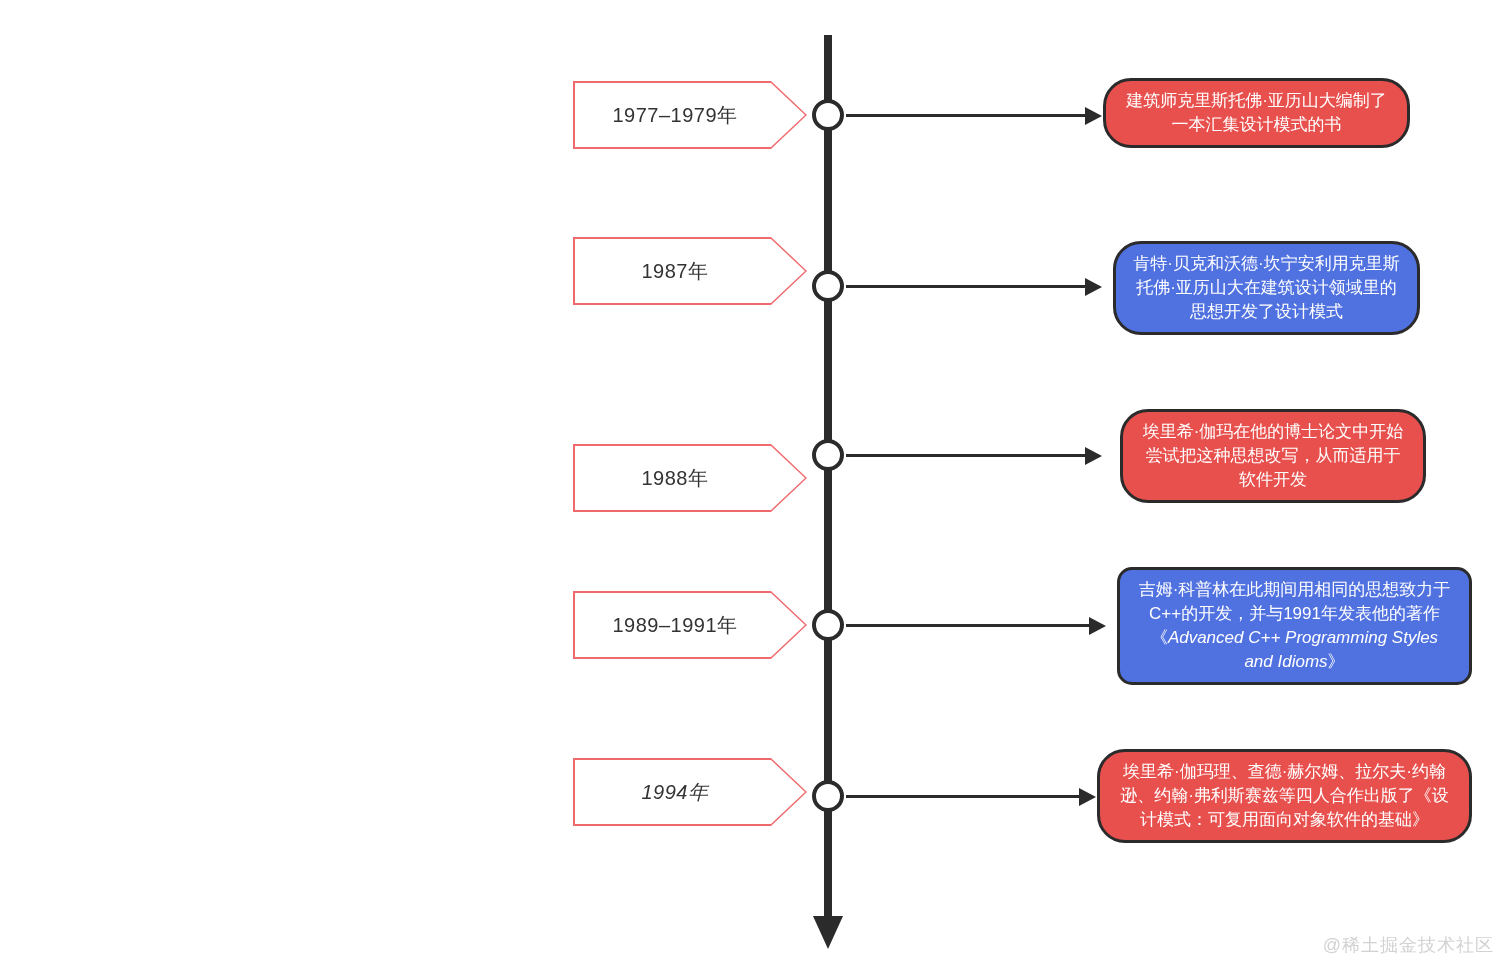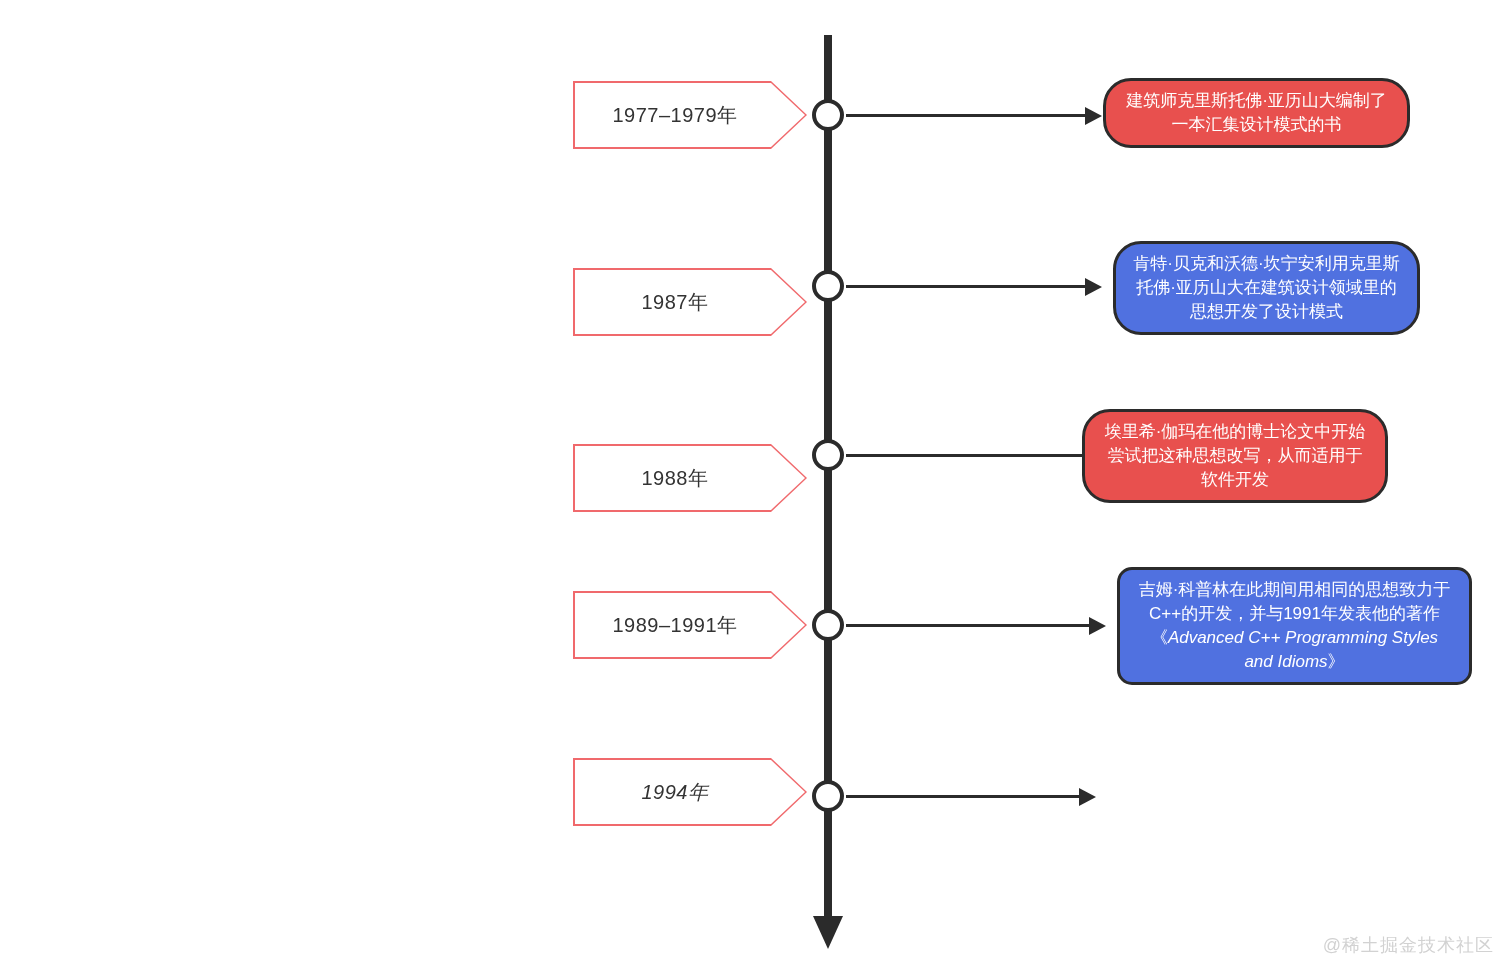--- a/index.html
+++ b/index.html
@@ -111,30 +111,30 @@
     align-items: center;
     justify-content: center;
     padding: 8px 16px;
     z-index: 2;
   }
   .event.red  { background: #e8504e; }
   .event.blue { background: #5071e0; margin-left: 10px; }
   .italic { font-style: italic; }
 
   
-  .yb1 { top:  81px; }  .yb2 { top: 268px; text-decoration: underline; }  .yb3 { top: 444px; }  .yb4 { top: 591px; }  .yb5 { top: 758px; font-style: italic; }
+  .yb1 { top:  81px; }  .yb2 { top: 237px; text-decoration: underline; }  .yb3 { top: 444px; }  .yb4 { top: 591px; }  .yb5 { top: 758px; font-style: italic; }
   .nd1 { top:  99px; }  .nd2 { top: 270px; }  .nd3 { top: 439px; }  .nd4 { top: 609px; }  .nd5 { top: 780px; }
   .ar1 { top: 114px; width: 240px; }
   .ar2 { top: 285px; width: 240px; }
   .ar3 { top: 454px; width: 240px; }
   .ar4 { top: 624px; width: 244px; }
   .ar5 { top: 795px; width: 234px; }
   .ev1 { left: 1103px; top: 113px; width: 307px; }
   .ev2 { left: 1103px; top: 288px; width: 307px; }
-  .ev3 { left: 1082px; top: 456px; width: 306px; }
+  .ev3 { left: 1120px; top: 456px; width: 306px; }
   .ev4 { left: 1107px; top: 626px; width: 355px; border-radius: 15px; }
   .ev5 { left: 1097px; top: 796px; width: 375px; }
 
   .watermark {
     position: absolute;
     right: 18px;
     bottom: 16px;
     font-size: 18px;
     color: #d2d2d2;
     letter-spacing: 1px;
@@ -192,16 +192,19 @@
     <span><span>吉姆·科普林在此期间用相同的思想致力于C++的开发，并与1991年发表他的著作《</span><span class="italic">Advanced C++ Programming Styles and Idioms</span><span>》</span></span>
   </div>
 
   <div class="year-box yb5">
     <div class="year-shape-outer"></div>
     <div class="year-shape-inner"></div>
     <div class="year-text">1994年</div>
   </div>
   <div class="node nd5"></div>
   <div class="harrow ar5"></div>
+  <div class="event red ev5">
+    <span>埃里希·伽玛理、查德·赫尔姆、拉尔夫·约翰逊、约翰·弗利斯赛兹等四人合作出版了《设计模式：可复用面向对象软件的基础》</span>
+  </div>
 
   <div class="watermark">@稀土掘金技术社区</div>
 
 </div>
 
 </body></html>

